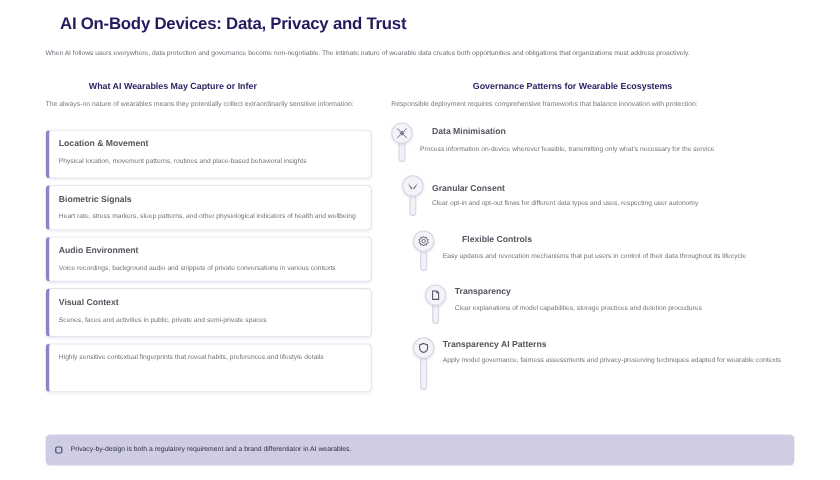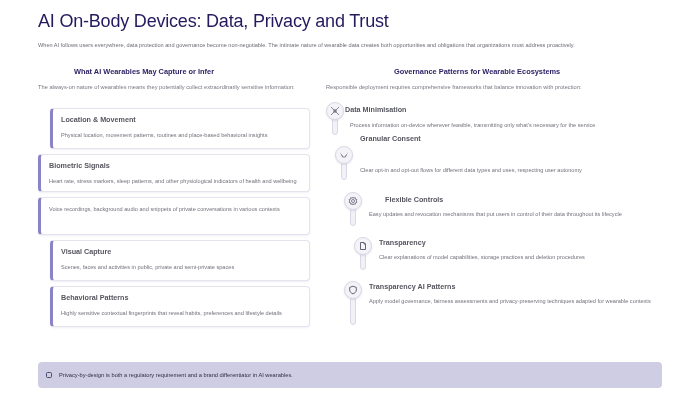--- a/index.html
+++ b/index.html
@@ -1,38 +1,38 @@
 <!DOCTYPE html>
 <html><head>
 <meta charset="utf-8">
 <style>
   * { box-sizing: border-box; margin: 0; padding: 0; }
   html, body { width: 700px; height: 400px; overflow: hidden; background: #ffffff; }
   body { font-family: "Liberation Sans", "DejaVu Sans", sans-serif; color: #4a4a55; position: relative; }
 
-  .title { position: absolute; left: 38px; top: 11px; font-size: 18px; font-weight: 400; color: #241a5e; letter-spacing: -0.2px; }
+  .title { position: absolute; left: 50px; top: 11px; font-size: 14px; font-weight: 700; color: #241a5e; letter-spacing: -0.2px; }
   .subtitle { position: absolute; left: 38px; top: 42px; font-size: 5.6px; color: #6c6c76; white-space: nowrap; }
 
   .section-title { position: absolute; font-size: 7.4px; font-weight: 700; color: #2e2466; padding-left: 36px; }
   .section-desc { position: absolute; font-size: 5.7px; color: #777782; line-height: 9px; }
 
   .left-title { left: 38px; top: 67px; }
   .left-desc { left: 38px; top: 83px; width: 270px; }
   .right-title { left: 326px; top: 67px; margin-left: 32px; }
   .right-desc { left: 326px; top: 83px; width: 360px; white-space: nowrap; }
 
   .cards { position: absolute; left: 38px; top: 108px; width: 272px; }
   .card {
     position: relative; background: #fff; border: 1px solid #e4e3ee; border-left: 3px solid #8a83c6;
     border-radius: 4px; padding: 6px 8px 6px 8px; margin-bottom: 5px;
     box-shadow: 0 1px 2px rgba(60,50,120,0.08);
   }
   .card-title { font-size: 7.2px; font-weight: 700; color: #55555f; margin-bottom: 6px; }
   .card-desc { font-size: 5.6px; color: #72727c; line-height: 10px; }
-  .card.h1 { height: 41px; margin-left: 12px; }
+  .card.h1 { height: 41px; }
   .card.h2 { height: 38px; }
   .gov-icon-wrap { position: absolute; width: 18px; }
   .gov-circle {
     width: 18px; height: 18px; border-radius: 50%; background: #f3f3f8; border: 1px solid #d9d8e6;
     display: flex; align-items: center; justify-content: center; box-shadow: 0 1px 2px rgba(60,50,120,0.12);
     position: relative; z-index: 2;
   }
   .gov-stem {
     position: absolute; left: 6px; top: 16px; width: 6px; border-radius: 3px; background: #f1f1f6; border: 1px solid #d9d8e6;
   }
@@ -58,65 +58,65 @@
 <div class="cards">
   <div class="card h1">
     <div class="card-title">Location &amp; Movement</div>
     <div class="card-desc">Physical location, movement patterns, routines and place-based behavioral insights</div>
   </div>
   <div class="card h2">
     <div class="card-title">Biometric Signals</div>
     <div class="card-desc">Heart rate, stress markers, sleep patterns, and other physiological indicators of health and wellbeing</div>
   </div>
   <div class="card h2">
+    <div class="card-title">Audio Environment</div>
     <div class="card-desc">Voice recordings, background audio and snippets of private conversations in various contexts</div>
   </div>
   <div class="card h1">
-    <div class="card-title">Visual Capture</div>
+    <div class="card-title">Visual Context</div>
     <div class="card-desc">Scenes, faces and activities in public, private and semi-private spaces</div>
   </div>
   <div class="card h1">
-    <div class="card-title">Behavioral Patterns</div>
     <div class="card-desc">Highly sensitive contextual fingerprints that reveal habits, preferences and lifestyle details</div>
   </div>
 </div>
 
 <div class="section-title right-title">Governance Patterns for Wearable Ecosystems</div>
 <div class="section-desc right-desc">Responsible deployment requires comprehensive frameworks that balance innovation with protection:</div>
 
 <div>
   <div class="gov-icon-wrap" style="left:326px; top:102px;">
     <div class="gov-circle">
       <svg width="10" height="10" viewBox="0 0 10 10">
           <g stroke="#66667a" stroke-width="0.8" fill="none">
         <path d="M1 1 L4 4 M9 1 L6 4 M1 9 L4 6 M9 9 L6 6"></path>
         <path d="M3 5 H7 M5 3 V7"></path>
         <circle cx="5" cy="5" r="1"></circle>
       </g>
         </svg>
     </div>
     <div class="gov-stem" style="height:17px;"></div>
   </div>
-  <div class="gov-title" style="left:345px; top:105px;">Data Minimisation</div>
+  <div class="gov-title" style="left:360px; top:105px;">Data Minimisation</div>
   <div class="gov-desc" style="left:350px; top:120px; width:330px;">Process information on-device wherever feasible, transmitting only what's necessary for the service</div>
 </div>
 
 <div>
   <div class="gov-icon-wrap" style="left:335px; top:146px;">
     <div class="gov-circle">
       <svg width="10" height="10" viewBox="0 0 10 10">
           <g fill="#66667a">
         <path d="M1 2 C2 5 3 7 4.5 8 L4.5 6.5 C3.5 5.5 2 4 1 2Z"></path>
         <path d="M9 2 C8 5 7 7 5.5 8 L5.5 6.5 C6.5 5.5 8 4 9 2Z"></path>
       </g>
         </svg>
     </div>
     <div class="gov-stem" style="height:18px;"></div>
   </div>
-  <div class="gov-title" style="left:360px; top:134px;">Granular Consent</div>
+  <div class="gov-title" style="left:360px; top:152px;">Granular Consent</div>
   <div class="gov-desc" style="left:360px; top:165px; width:320px;">Clear opt-in and opt-out flows for different data types and uses, respecting user autonomy</div>
 </div>
 
 <div>
   <div class="gov-icon-wrap" style="left:344px; top:192px;">
     <div class="gov-circle">
       <svg width="10" height="10" viewBox="0 0 10 10">
           <g stroke="#66667a" stroke-width="0.8" fill="none">
         <circle cx="5" cy="5" r="1.5"></circle>
         <path d="M5 1 L5.8 2.2 L7.3 1.7 L7.4 3.2 L8.9 3.6 L8.2 5 L8.9 6.4 L7.4 6.8 L7.3 8.3 L5.8 7.8 L5 9 L4.2 7.8 L2.7 8.3 L2.6 6.8 L1.1 6.4 L1.8 5 L1.1 3.6 L2.6 3.2 L2.7 1.7 L4.2 2.2 Z"></path>

